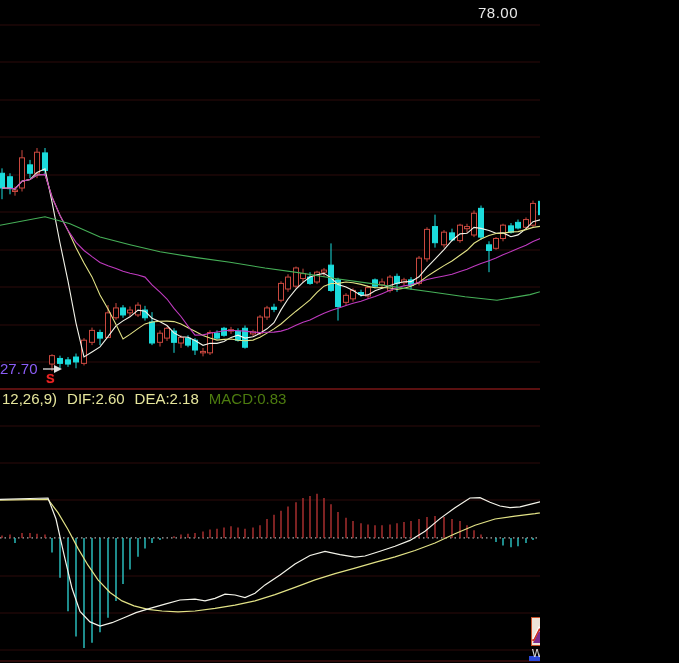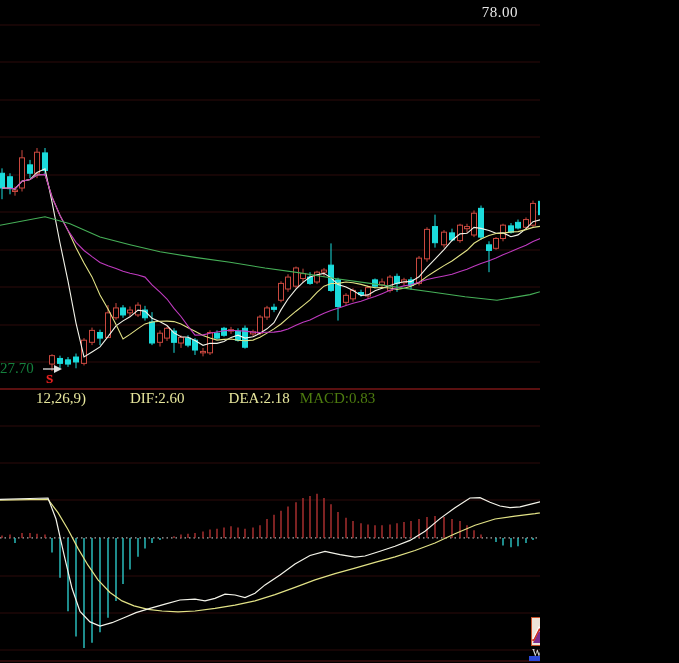--- a/index.html
+++ b/index.html
@@ -1,26 +1,26 @@
 <!DOCTYPE html>
 <html><head>
 <meta charset="utf-8">
 <style>
   html,body{margin:0;padding:0;background:#000;}
   #screen{position:relative;width:540px;height:663px;background:#000;overflow:hidden;
-          font-family:Liberation Serif, serif;}
+          font-family:Liberation Sans, sans-serif;}
   #cv{position:absolute;left:0;top:0;}
   .ovl{position:absolute;white-space:nowrap;}
   #high-label{top:4px;right:22px;font-size:15px;color:#e8e8e8;letter-spacing:0.5px;}
-  #low-label{top:360px;left:0px;font-size:15px;color:#15803d;}
+  #low-label{top:360px;left:0px;font-size:15px;color:#8b5cf6;}
   #sell-marker{top:371px;left:46px;font-size:13px;font-weight:bold;color:#e82525;
                text-shadow:0 0 1px #a00;}
   #indicator-row{top:390px;left:2px;font-size:15px;}
   #indicator-row span{margin-right:10px;}
-  .ind-y{color:#e6e69c;margin-left:34px;}
+  .ind-y{color:#e6e69c;}
   .ind-m{color:#4d7c0f;}
   #wm-name{top:617px;left:563px;font-size:21px;font-weight:bold;color:#e23420;letter-spacing:1px;}
   #wm-url{top:644px;left:532px;font-size:14px;color:#d8d8d8;letter-spacing:2.5px;}
   #wm-logo{position:absolute;top:617px;left:531px;width:29px;height:29px;}
   #wm-blue{position:absolute;top:656px;left:529px;width:17px;height:5px;background:#2b48d8;}
 </style>
 </head>
 <body>
 
 <div id="screen">

